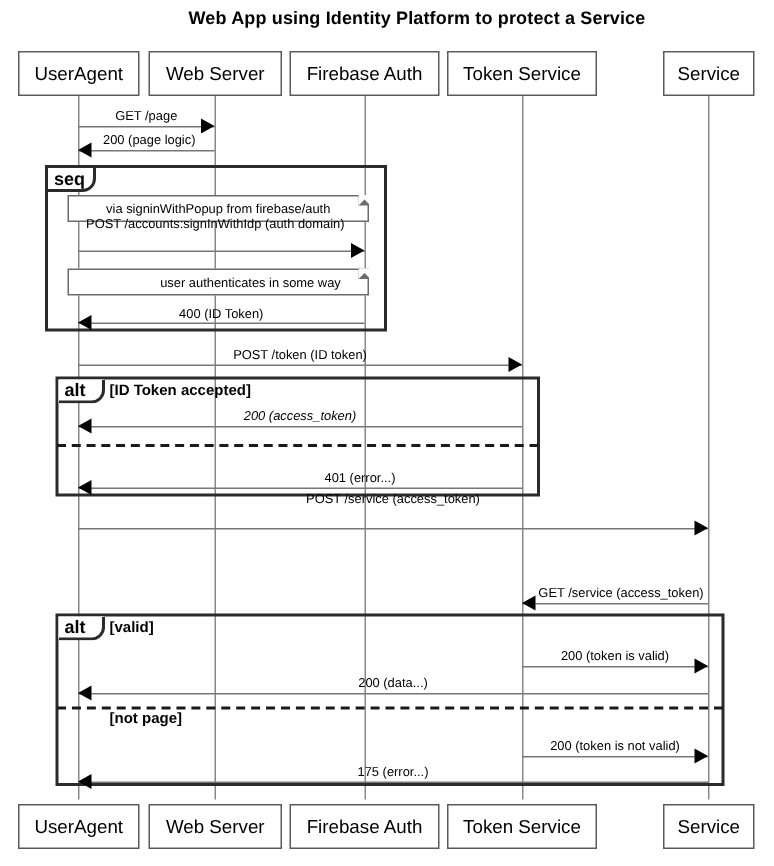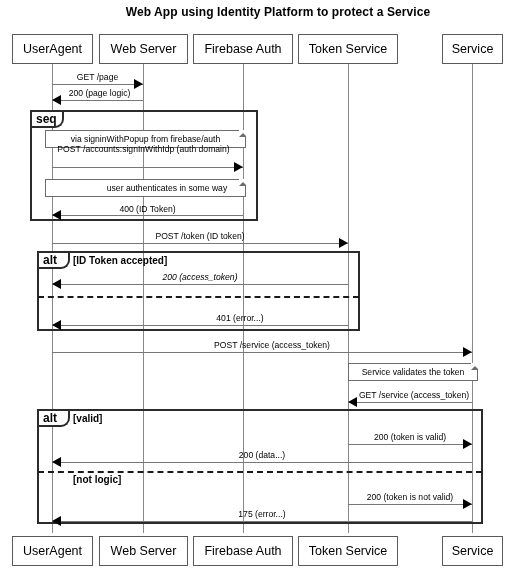--- a/index.html
+++ b/index.html
@@ -225,47 +225,41 @@
   <div class="msg-label" style="left:52px; top:272px; width:296px;font-style:italic;">200  (access_token)</div>
 
   <div class="alt-divider" style="left:38px; top:296px; width:321px;"></div>
 
   <div class="msg-line" style="left:52px; top:325px; width:296px;"></div>
   <div class="arrow-l" style="left:52px; top:320px;"></div>
   <div class="msg-label" style="left:52px; top:313px; width:296px;margin-left:40px;">401  (error...)</div>
 
   <div class="msg-line" style="left:52px; top:352px; width:420px;"></div>
   <div class="arrow-r" style="left:463px; top:347px;"></div>
-  <div class="msg-label" style="left:52px; top:340px; width:420px;margin-left:10px;">POST /service (access_token)</div>
-
-  <div class="note" style="left:348px; top:363px; width:130px; height:18px;">
-    <span>Service validates the token</span>
-    <span class="note-fold">
-      <span class="note-fold-inner"></span>
-    </span>
-  </div>
+  <div class="msg-label" style="left:52px; top:327px; width:420px;">POST /service (access_token)</div>
+
 
   <div class="msg-line" style="left:348px; top:402px; width:124px;"></div>
   <div class="arrow-l" style="left:348px; top:397px;"></div>
   <div class="msg-label" style="left:352px; top:390px; width:124px;">GET /service (access_token)</div>
 
   <div class="fragment" style="left:37px; top:409px; width:446px; height:115px;"></div>
   <div class="fragment-label" style="left:39px; top:411px; width:31px;">alt</div>
   <div class="fragment-guard" style="left:73px; top:413px;">[valid]</div>
 
   <div class="msg-line" style="left:348px; top:444px; width:124px;"></div>
   <div class="arrow-r" style="left:463px; top:439px;"></div>
   <div class="msg-label" style="left:348px; top:432px; width:124px;">200 (token is valid)</div>
 
   <div class="msg-line" style="left:52px; top:462px; width:420px;"></div>
   <div class="arrow-l" style="left:52px; top:457px;"></div>
   <div class="msg-label" style="left:52px; top:450px; width:420px;">200  (data...)</div>
 
   <div class="alt-divider" style="left:38px; top:471px; width:444px;"></div>
-  <div class="fragment-guard" style="left:73px; top:474px;">[not logic]</div>
+  <div class="fragment-guard" style="left:73px; top:474px;">[not page]</div>
 
   <div class="msg-line" style="left:348px; top:504px; width:124px;"></div>
   <div class="arrow-r" style="left:463px; top:499px;"></div>
   <div class="msg-label" style="left:348px; top:492px; width:124px;">200 (token is not valid)</div>
 
   <div class="msg-line" style="left:52px; top:521px; width:420px;"></div>
   <div class="arrow-l" style="left:52px; top:516px;"></div>
   <div class="msg-label" style="left:52px; top:509px; width:420px;">175  (error...)</div>
 
   <div class="participant" style="left:12px; top:536px; width:81px; height:30px;">

